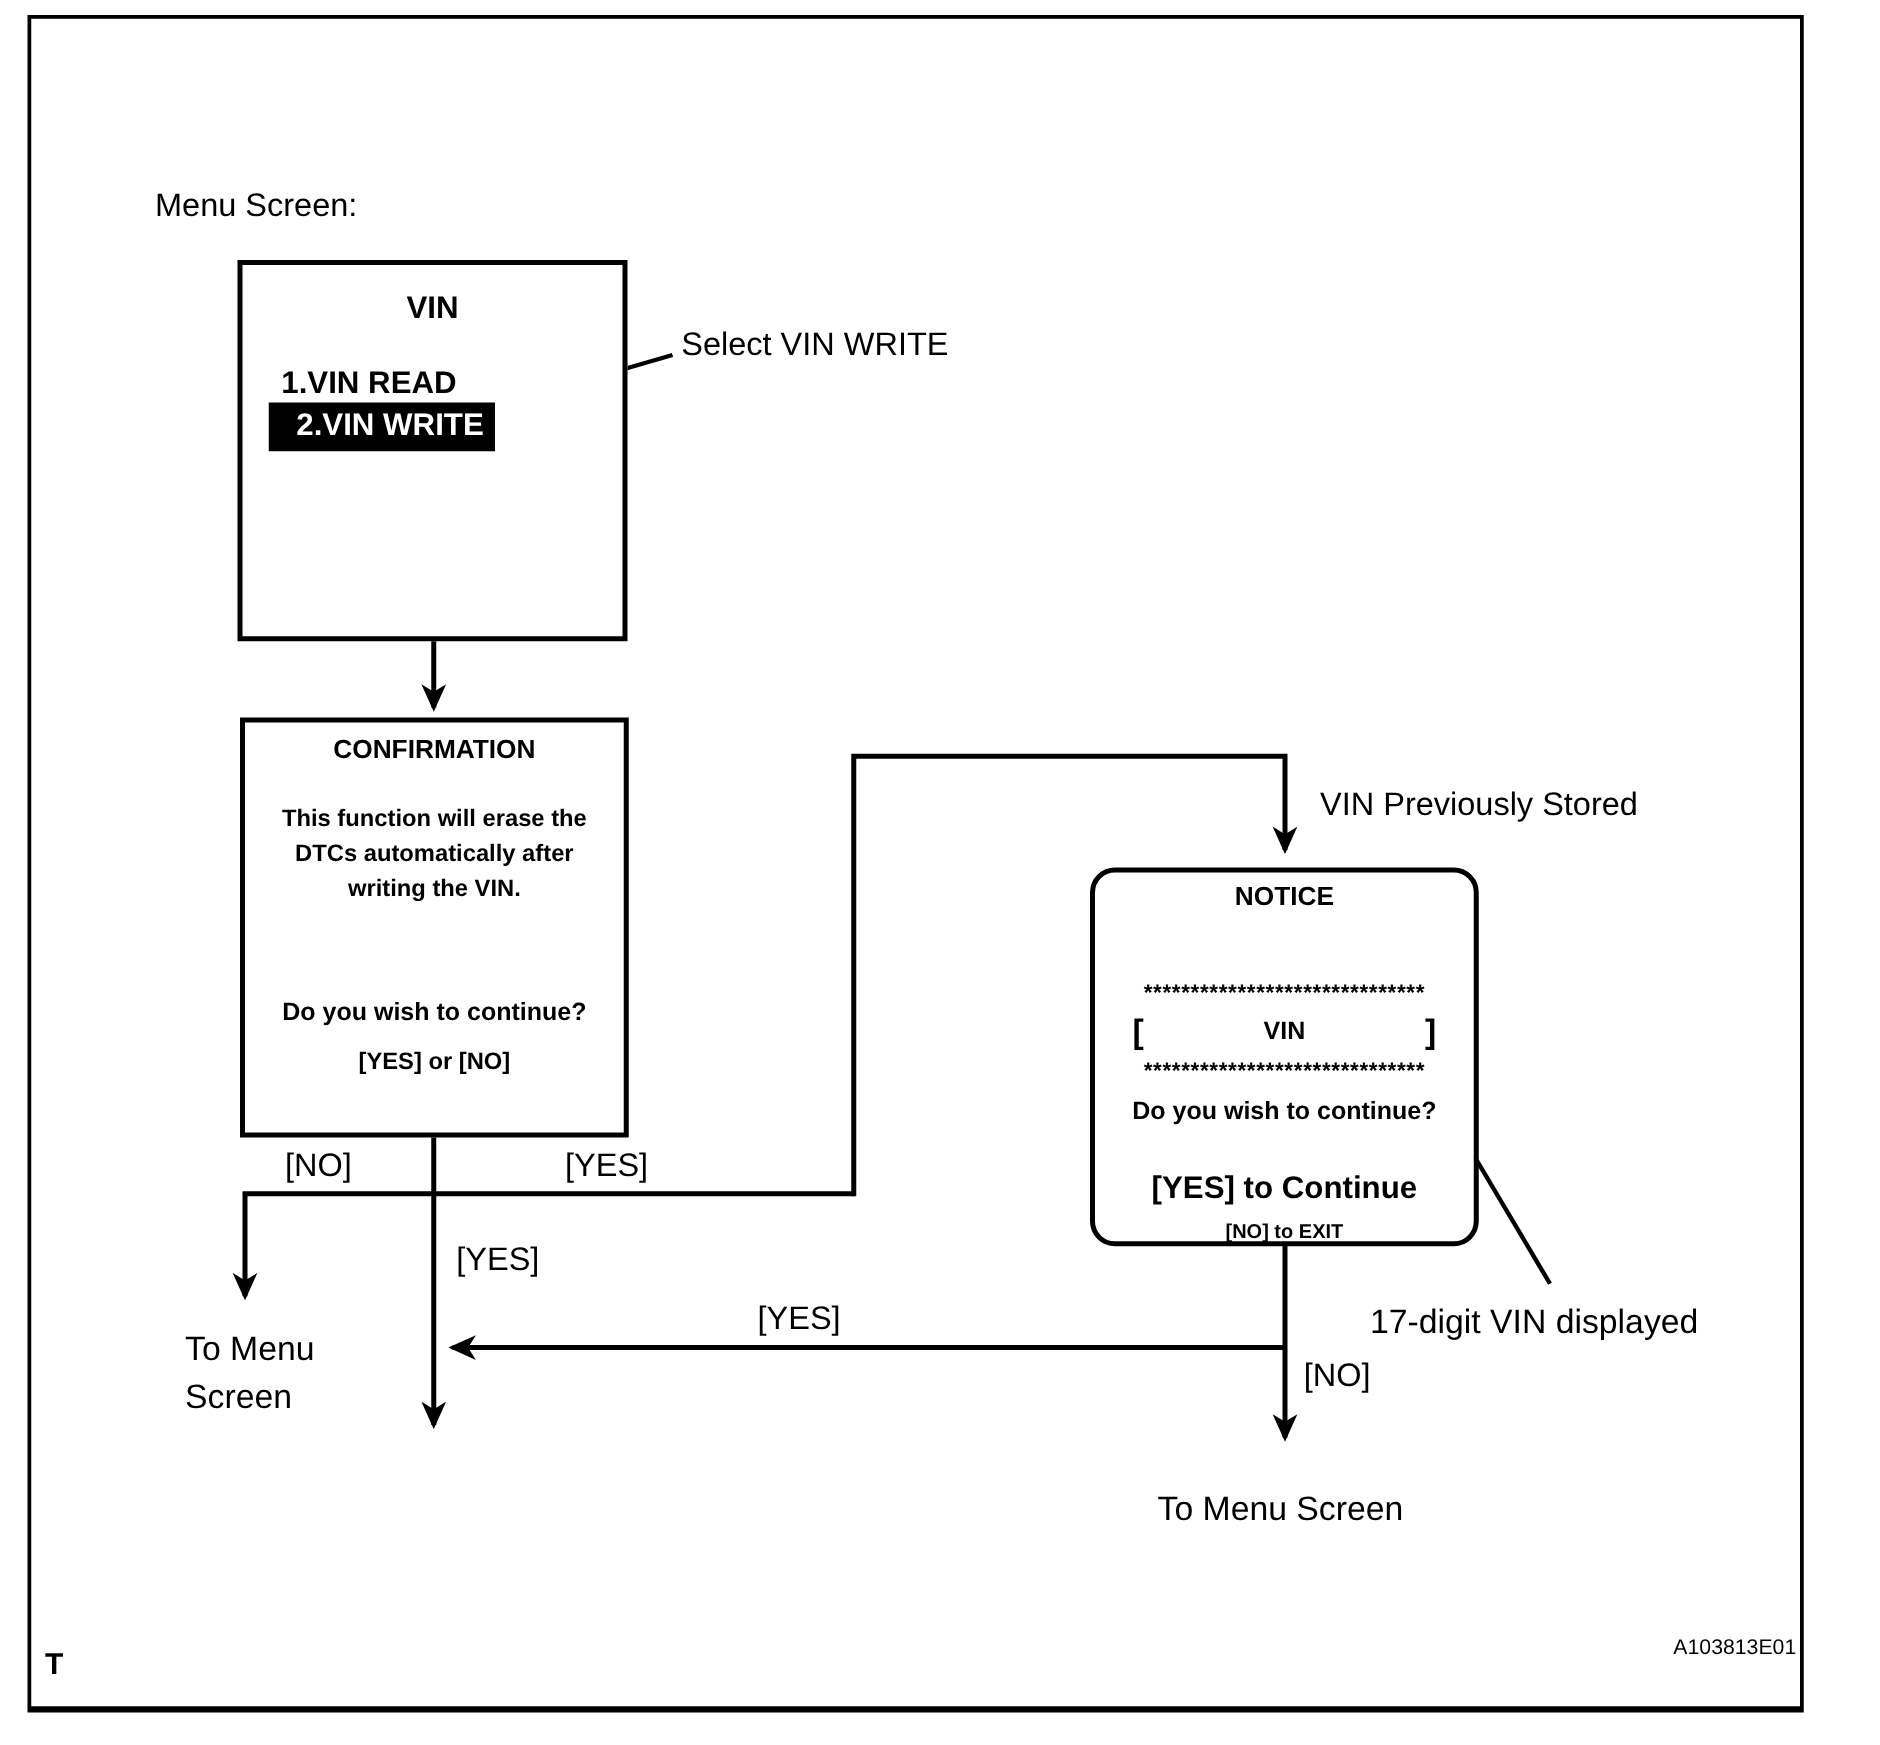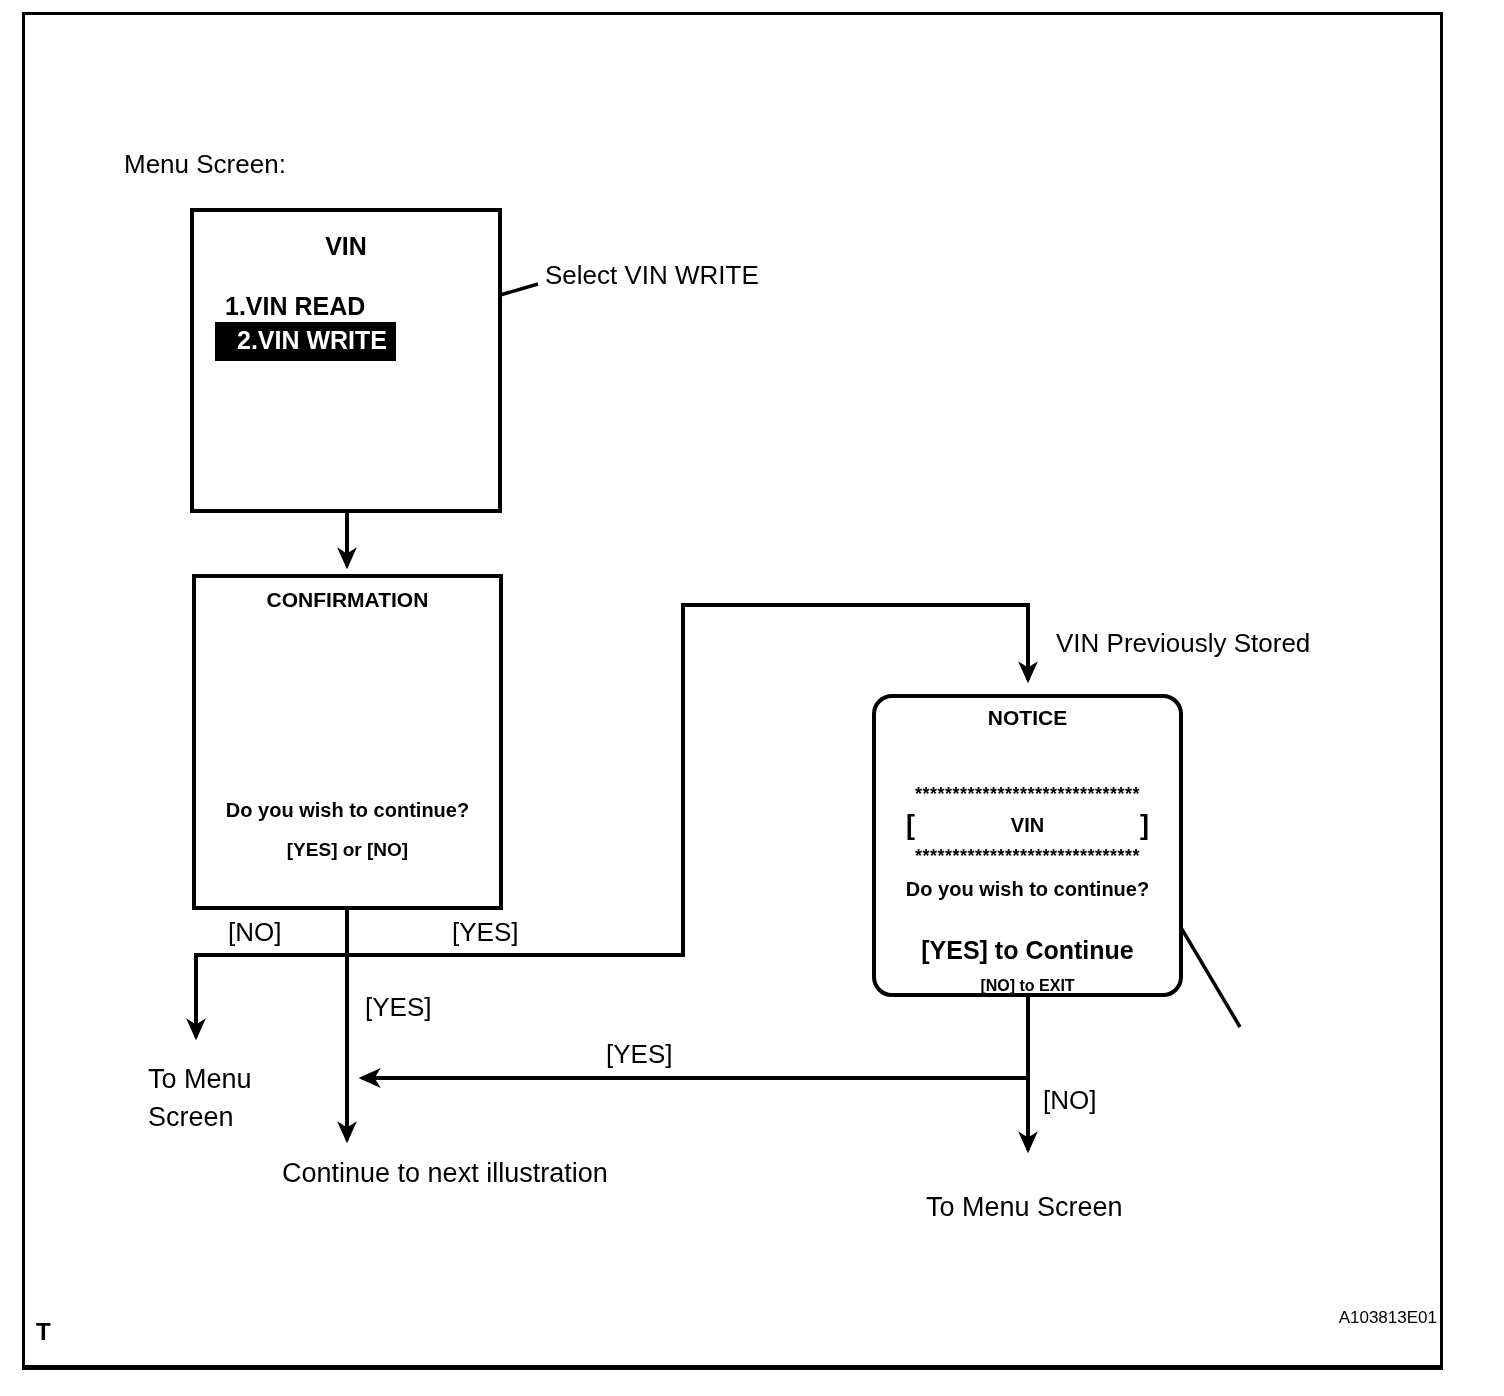--- a/index.html
+++ b/index.html
@@ -53,33 +53,36 @@
   <div class="abs lbl" style="left:124px;top:150px;">Menu Screen:</div>
   <div class="abs lbl" style="left:545px;top:261px;">Select VIN WRITE</div>
   <div class="abs lbl" style="left:1056px;top:629px;">VIN Previously Stored</div>
   <div class="abs lbl" style="left:228px;top:918px;">[NO]</div>
   <div class="abs lbl" style="left:452px;top:918px;">[YES]</div>
   <div class="abs lbl" style="left:365px;top:993px;">[YES]</div>
   <div class="abs lbl" style="left:606px;top:1040px;">[YES]</div>
   <div class="abs lbl" style="left:1043px;top:1086px;">[NO]</div>
   <div class="abs lbl27" style="left:148px;top:1060px;line-height:38px;">To Menu
 Screen</div>
-  <div class="abs lbl27" style="left:282px;top:1156px;">Continue to next illustration</div>
   <div class="abs lbl27" style="left:926px;top:1190px;">To Menu Screen</div>
+  <div class="abs lbl27" style="left:1096px;top:1040px;">17-digit VIN displayed</div>
   <div class="abs corner-t" style="left:36px;top:1318px;">T</div>
   <div class="abs fig-id" style="right:67px;top:1308px;">A103813E01</div>
 
   <div class="flowbox" style="left:190px;top:208px;width:312px;height:305px;">
     <div class="boxtext" style="top:20px;font-size:25px;">VIN</div>
     <div class="menu-item" style="left:31px;top:80px;">1.VIN READ</div>
     <div class="menu-item hl" style="left:21px;top:110px;">2.VIN WRITE</div>
   </div>
 
   <div class="flowbox" style="left:192px;top:574px;width:311px;height:336px;">
     <div class="boxtext" style="top:10px;font-size:21px;">CONFIRMATION</div>
+    <div class="boxtext" style="top:64px;font-size:19px;line-height:28px;">This function will erase the
+DTCs automatically after
+writing the VIN.</div>
     <div class="boxtext" style="top:221px;font-size:20px;">Do you wish to continue?</div>
     <div class="boxtext" style="top:261px;font-size:19px;">[YES] or [NO]</div>
   </div>
 
   <div class="flowbox" style="left:872px;top:694px;width:311px;height:303px;border-radius:20px;">
     <div class="boxtext" style="top:8px;font-size:21px;">NOTICE</div>
     <div class="boxtext ast" style="top:86px;">******************************</div>
     <div class="bracket-row" style="top:110px;height:34px;">
       <span class="bracket">[</span>
       <span class="vin-small">VIN</span>

